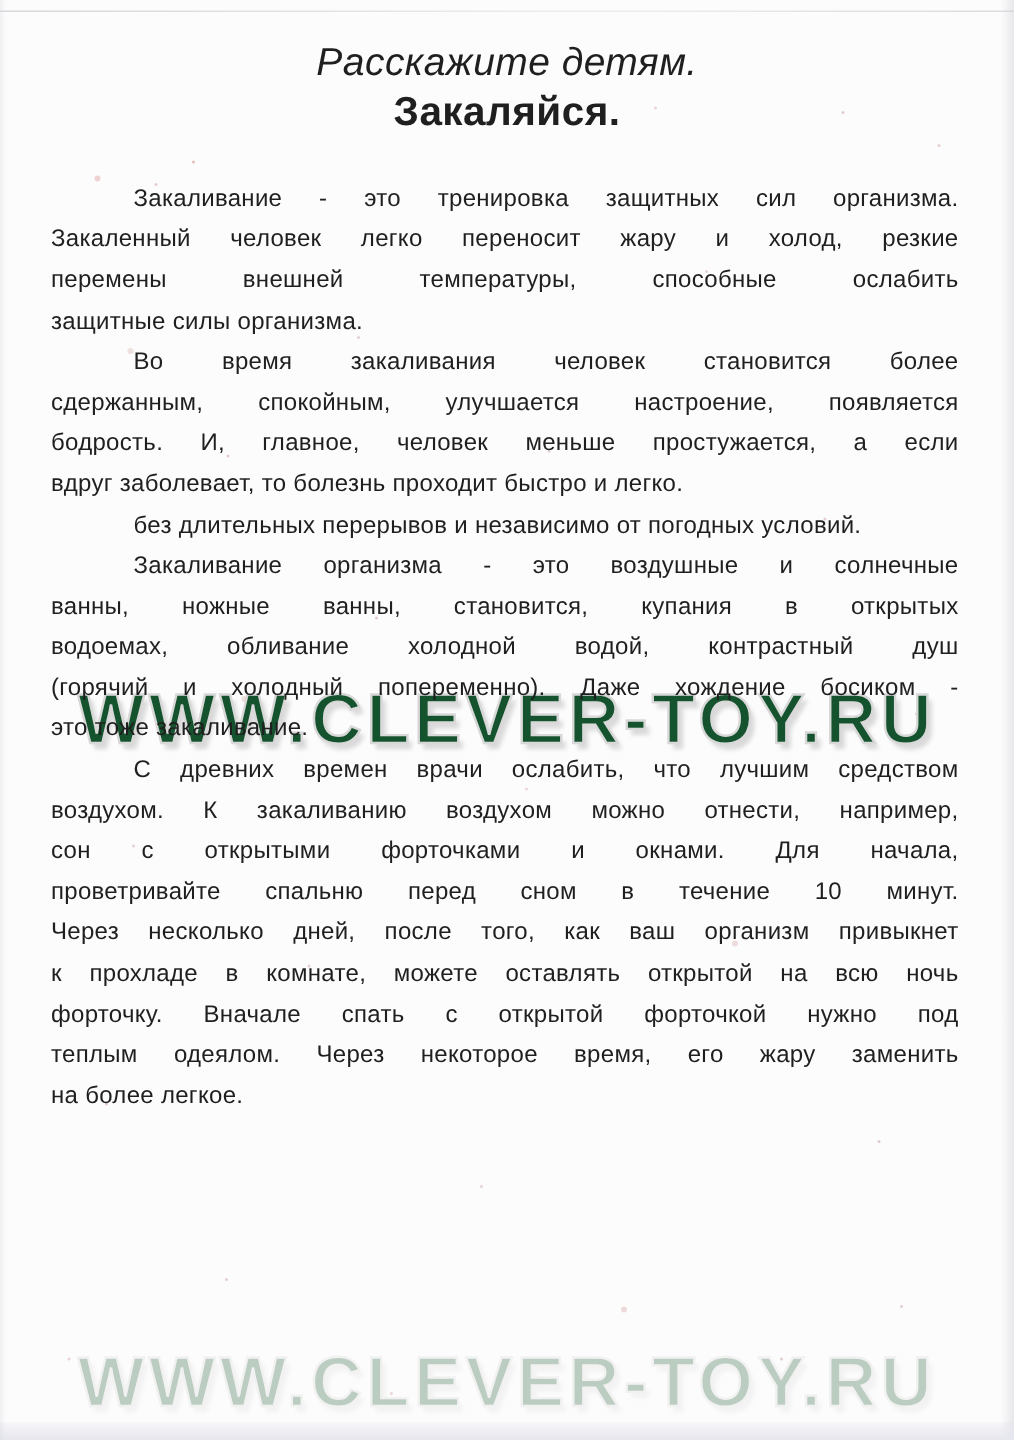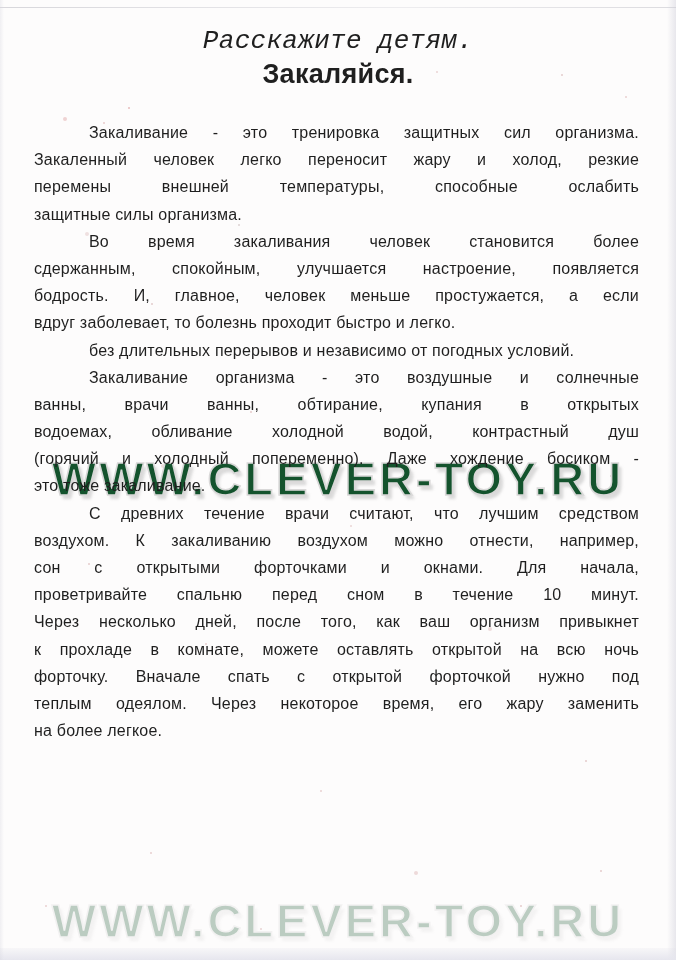--- a/index.html
+++ b/index.html
@@ -82,21 +82,20 @@
     position: relative;
     z-index: 2;
     padding-top: 26px;
     text-align: center;
   }
   .title-sub {
     font-size: 26px;
     font-style: italic;
     line-height: 31px;
     letter-spacing: 0.3px;
-    font-family: Liberation Mono, monospace;
   }
   .title-main {
     font-size: 27px;
     font-weight: bold;
     line-height: 34px;
     letter-spacing: 0.3px;
   }
   
   .content {
     position: absolute;
@@ -144,27 +143,27 @@
         <div class="line">Во время закаливания человек становится более</div>
         <div class="line">сдержанным, спокойным, улучшается настроение, появляется</div>
         <div class="line">бодрость. И, главное, человек меньше простужается, а если</div>
         <div class="line">вдруг заболевает, то болезнь проходит быстро и легко.</div>
       </div>
       <div class="para">
         <div class="line">без длительных перерывов и независимо от погодных условий.</div>
       </div>
       <div class="para">
         <div class="line">Закаливание организма - это воздушные и солнечные</div>
-        <div class="line">ванны, врачи ванны, обтирание, купания в открытых</div>
+        <div class="line">ванны, ножные ванны, становится, купания в открытых</div>
         <div class="line">водоемах, обливание холодной водой, контрастный душ</div>
         <div class="line">(горячий и холодный попеременно). Даже хождение босиком -</div>
         <div class="line">это тоже закаливание.</div>
       </div>
       <div class="para">
-        <div class="line">С древних течение врачи считают, что лучшим средством</div>
+        <div class="line">С древних времен врачи ослабить, что лучшим средством</div>
         <div class="line">воздухом. К закаливанию воздухом можно отнести, например,</div>
         <div class="line">сон с открытыми форточками и окнами. Для начала,</div>
         <div class="line">проветривайте спальню перед сном в течение 10 минут.</div>
         <div class="line">Через несколько дней, после того, как ваш организм привыкнет</div>
         <div class="line">к прохладе в комнате, можете оставлять открытой на всю ночь</div>
         <div class="line">форточку. Вначале спать с открытой форточкой нужно под</div>
         <div class="line">теплым одеялом. Через некоторое время, его жару заменить</div>
         <div class="line">на более легкое.</div>
       </div>
     </div>

